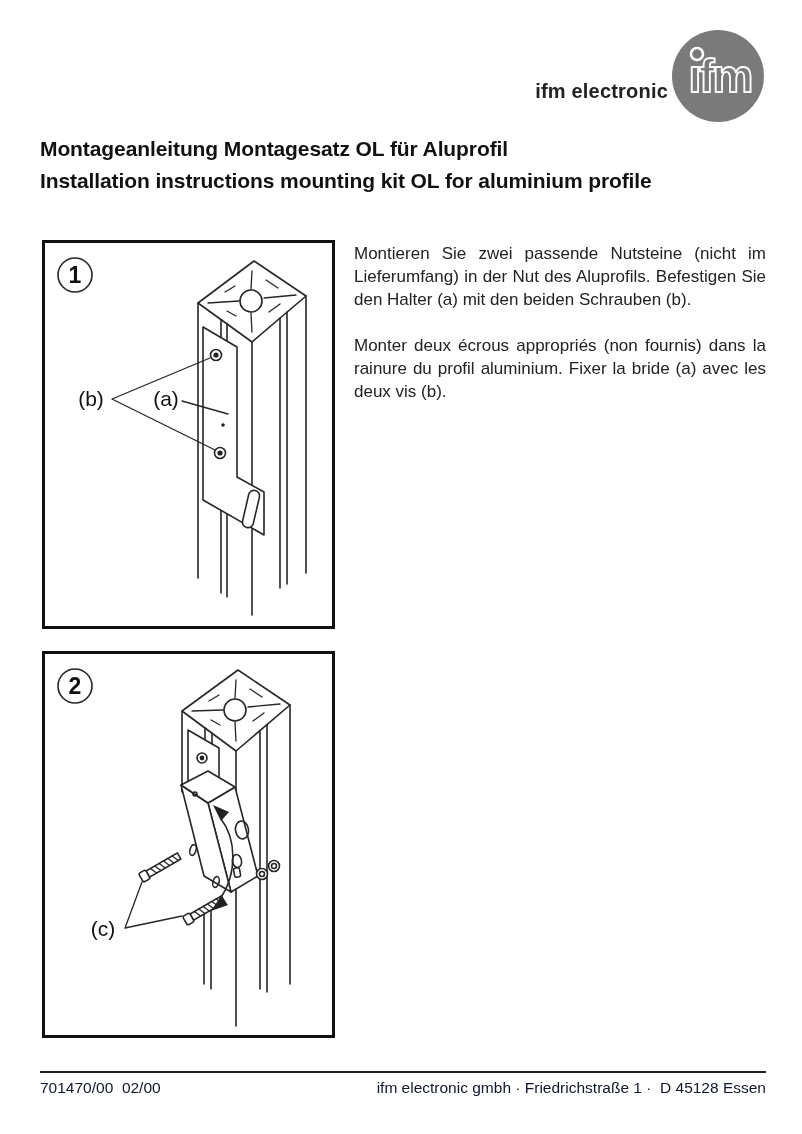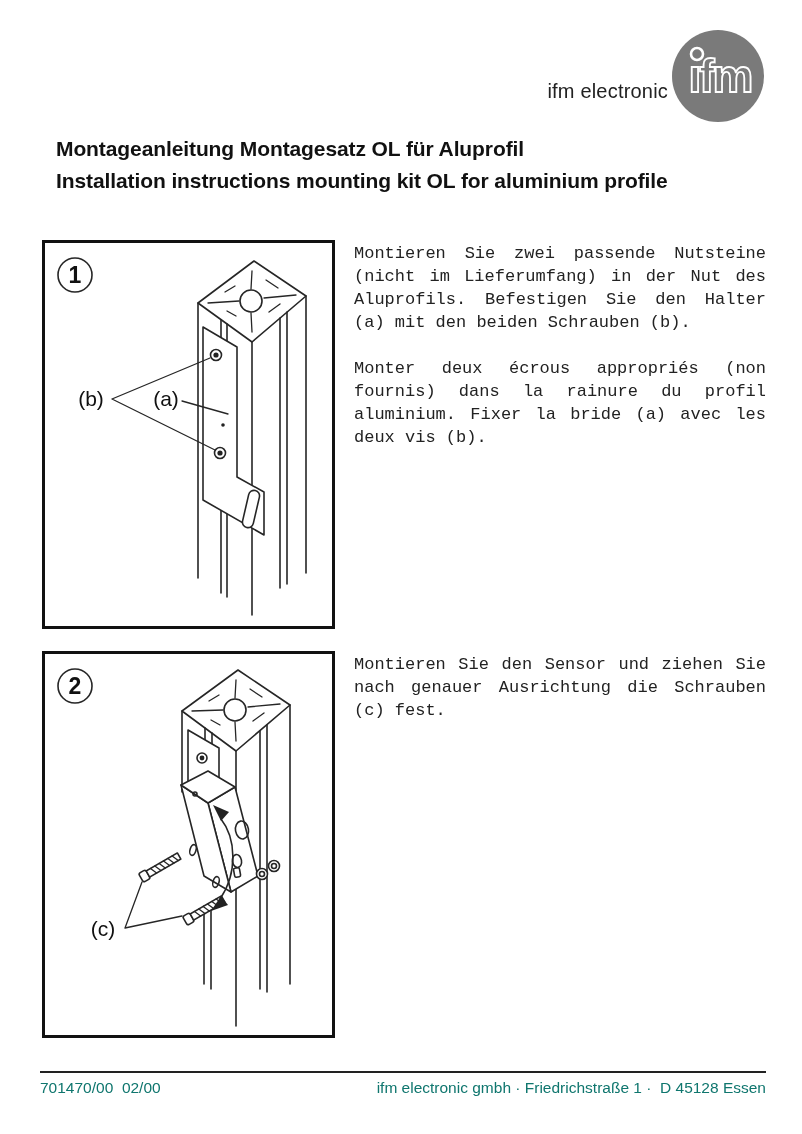--- a/index.html
+++ b/index.html
@@ -4,52 +4,51 @@
 <style>
   * { margin:0; padding:0; box-sizing:border-box; }
   html,body { background:#ffffff; }
   body {
     width:802px; height:1134px; position:relative;
     font-family:"Liberation Sans", sans-serif;
     color:#1a1a1a; overflow:hidden;
   }
   .brand {
     position:absolute; top:80px; right:134px;
-    font-size:20px; font-weight:normal; letter-spacing:.2px; color:#222;
+    font-size:20px; font-weight:bold; letter-spacing:.2px; color:#222;
   }
   .logo { position:absolute; top:29px; right:37px; width:94px; height:94px; }
   .title { position:absolute; left:40px; top:133px; width:726px; }
   .title div {
     font-size:21px; font-weight:bold; line-height:32px; color:#111;
     letter-spacing:-0.1px;
-    margin-left:16px;
   }
   .figure-box {
     position:absolute; left:42px; width:293px;
     border:3px solid #111; background:#fff;
   }
   #fig1 { top:240px; height:389px; }
   #fig2 { top:651px; height:387px; }
   .figure-box svg { width:100%; height:100%; display:block; }
   .texts { position:absolute; left:354px; width:412px; }
   #texts1 { top:242px; }
   #texts2 { top:653px; }
   .texts p {
-    font-size:17px; line-height:23px; text-align:justify; color:#222;font-family:Liberation Mono, monospace;
+    font-size:17px; line-height:23px; text-align:justify; color:#222;
   }
   #texts1 p { margin-bottom:23px; }
   #texts2 p { margin-bottom:27px; }
   .footer-rule {
     position:absolute; left:40px; top:1071px; width:726px;
     border-top:2.5px solid #222;
   }
   .footer-row {
     position:absolute; left:40px; top:1079px; width:726px;
     display:flex; justify-content:space-between;
-    font-size:15.5px; color:#0f766e;
+    font-size:15.5px; color:#0f172a;
   }
   .footer-row span { white-space:pre; }
   
   .draw { stroke:#262626; stroke-width:1.6; fill:none;
           stroke-linejoin:round; stroke-linecap:round; }
   .thin { stroke-width:1.3; }
   .whitefill { fill:#ffffff; }
   .ink { fill:#222; stroke:none; }
   .fig-label { font-size:21px; fill:#111; stroke:none;
                font-family:"Liberation Sans", sans-serif; }
@@ -169,20 +168,19 @@
     </g>
 
     <g class="draw thin">
       <path d="M80,274 L97,228 M80,274 L137,262"></path>
     </g>
     <text x="58" y="282" text-anchor="middle" class="fig-label">(c)</text>
   </svg>
 </div>
 
 <div class="texts" id="texts2">
-  <p>Montieren Sie den Sensor und ziehen Sie nach genauer Ausrichtung die Schrauben (c) fest.</p>
 </div>
 
 <div class="footer-rule"></div>
 <div class="footer-row">
   <span>701470/00  02/00</span>
   <span>ifm electronic gmbh · Friedrichstraße 1 ·  D 45128 Essen</span>
 </div>
 
 </body></html>

